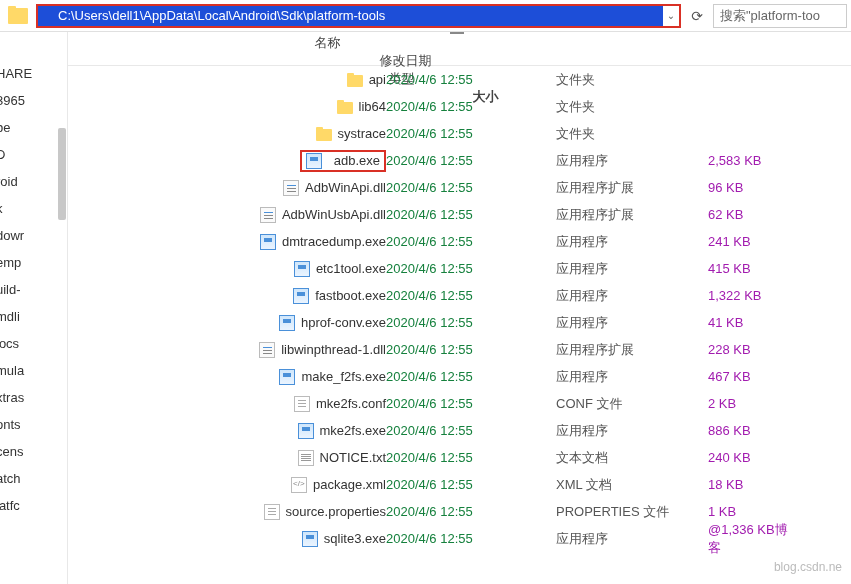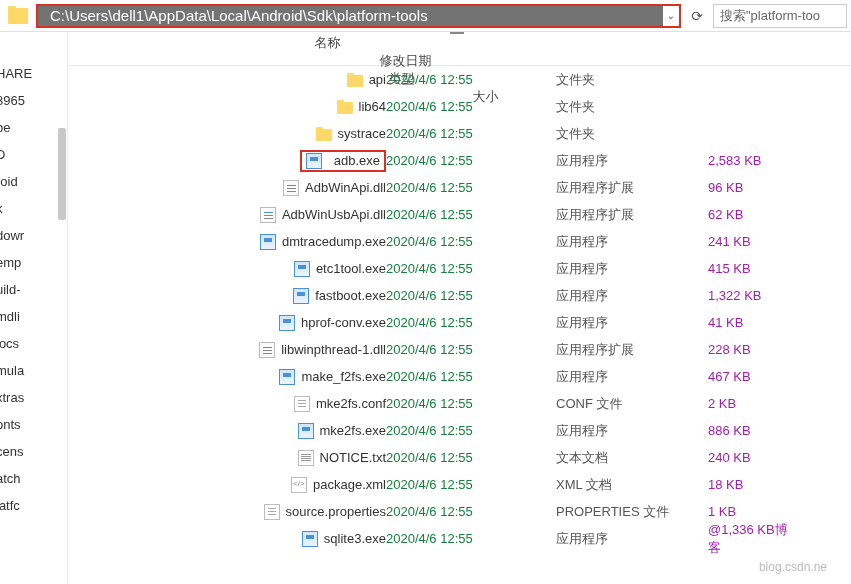--- a/index.html
+++ b/index.html
@@ -2,38 +2,38 @@
 <html><head>
 <meta charset="utf-8">
 <style>
 * { margin: 0; padding: 0; box-sizing: border-box; font-family: "Microsoft YaHei", "Segoe UI", sans-serif; }
 body { background: #fff; width: 851px; height: 584px; overflow: hidden; }
 
 .toolbar { display: flex; align-items: center; height: 32px; border-bottom: 1px solid #e0e0e0; padding: 0 4px; gap: 4px; }
 .folder-icon-sm { width: 20px; height: 16px; background: #ffd968; border-radius: 1px; position: relative; margin: 0 4px; }
 .folder-icon-sm::before { content:""; position:absolute; top:-2px; left:0; width:8px; height:3px; background:#ffd968; border-radius:1px 1px 0 0; }
 .addr-wrap { flex: 1; border: 2px solid #d93025; height: 24px; display: flex; align-items: center; }
-.addr { flex:1; background:#737373; color:#fff; padding:2px 12px; font-size:15px; height:20px; line-height:16px; white-space:nowrap; overflow:hidden; }
+.addr { flex:1; background:#1d4ed8; color:#fff; padding:2px 20px; font-size:13px; height:20px; line-height:16px; white-space:nowrap; overflow:hidden; }
 .addr-dd { width: 16px; text-align:center; font-size:10px; color:#666; cursor:pointer; }
 .refresh-btn { width:24px; height:24px; display:flex; align-items:center; justify-content:center; cursor:pointer; font-size:14px; color:#555; }
 .search-box { width:134px; height:24px; border:1px solid #ccc; padding:2px 6px; font-size:13px; color:#666; display:flex; align-items:center; }
 
 .main { display:flex; height: calc(100% - 32px); }
 .sidebar { width: 68px; border-right:1px solid #e8e8e8; position:relative; }
 .sidebar-labels { position:absolute; left:-4px; top:28px; font-size:13px; color:#333; line-height:27px; }
 .sidebar-labels div { white-space:nowrap; }
 .scroll-thumb { position:absolute; right:1px; top:96px; width:8px; height:92px; background:#c8c8c8; border-radius:2px; }
 
 .content { flex:1; }
 .header-row { display:flex; align-items:center; height:34px; border-bottom:1px solid #e8e8e8; padding-left:10px; font-size:13px; color:#444;flex-direction:column; }
 .chk { width:14px; height:14px; border:1px solid #888; margin-right: 16px; }
 .col-name { width: 300px; }
 .col-date { width: 170px; }
 .col-type { width: 152px; }
-.col-size { width: 100px; text-align:right; padding-right:16px; }
+.col-size { width: 100px; text-align:right; padding-right:16px;font-weight:bold; }
 
 .row { display:flex; align-items:center; height:27px; padding-left:40px; font-size:13px; color:#333; }
 .row .name-cell { width: 278px; display:flex; align-items:center; gap:6px;justify-content:flex-end; }
 .row .date-cell { width: 170px; color:#15803d; }
 .row .type-cell { width: 152px; color:#555; }
 .row .size-cell { width: 100px; text-align:left; padding-right:16px; color:#a21caf; }
 
 .ico { width:16px; height:16px; display:inline-block; }
 .ico-folder { background:#ffd968; border-radius:1px; position:relative; height:12px; width:16px; margin-top:2px; }
 .ico-folder::before { content:""; position:absolute; top:-2px; left:0; width:7px; height:3px; background:#ffd968; border-radius:1px 1px 0 0; }
@@ -43,21 +43,21 @@
 .ico-dll::after { content:""; position:absolute; top:7px; left:3px; width:9px; height:1px; background:#888; box-shadow:0 -3px 0 #4a90d9, 0 3px 0 #888; }
 .ico-file { border:1px solid #bbb; background:#fff; position:relative; }
 .ico-file::after { content:""; position:absolute; top:3px; left:3px; width:8px; height:1px; background:#aaa; box-shadow:0 3px 0 #aaa, 0 6px 0 #aaa; }
 .ico-txt { border:1px solid #bbb; background:#fff; position:relative; }
 .ico-txt::after { content:""; position:absolute; top:3px; left:2px; width:10px; height:1px; background:#999; box-shadow:0 2px 0 #999,0 4px 0 #999,0 6px 0 #999; }
 .ico-xml { border:1px solid #bbb; background:#fff; position:relative; }
 .ico-xml::after { content:"</>"; position:absolute; top:1px; left:1px; font-size:8px; color:#888; }
 
 .hl { border:2px solid #d93025; padding:0 4px; margin-left:-6px; height:22px; display:flex; align-items:center; gap:12px; }
 
-.watermark { position:absolute; right:24px; bottom:10px; font-size:12px; color:#bbb; pointer-events:none; }
+.watermark { position:absolute; right:9px; bottom:10px; font-size:12px; color:#bbb; pointer-events:none; }
 </style>
 </head>
 <body>
 
 <div class="toolbar">
   <span class="folder-icon-sm"></span>
   <div class="addr-wrap">
     <div class="addr">C:\Users\dell1\AppData\Local\Android\Sdk\platform-tools</div>
     <div class="addr-dd">⌄</div>
   </div>

